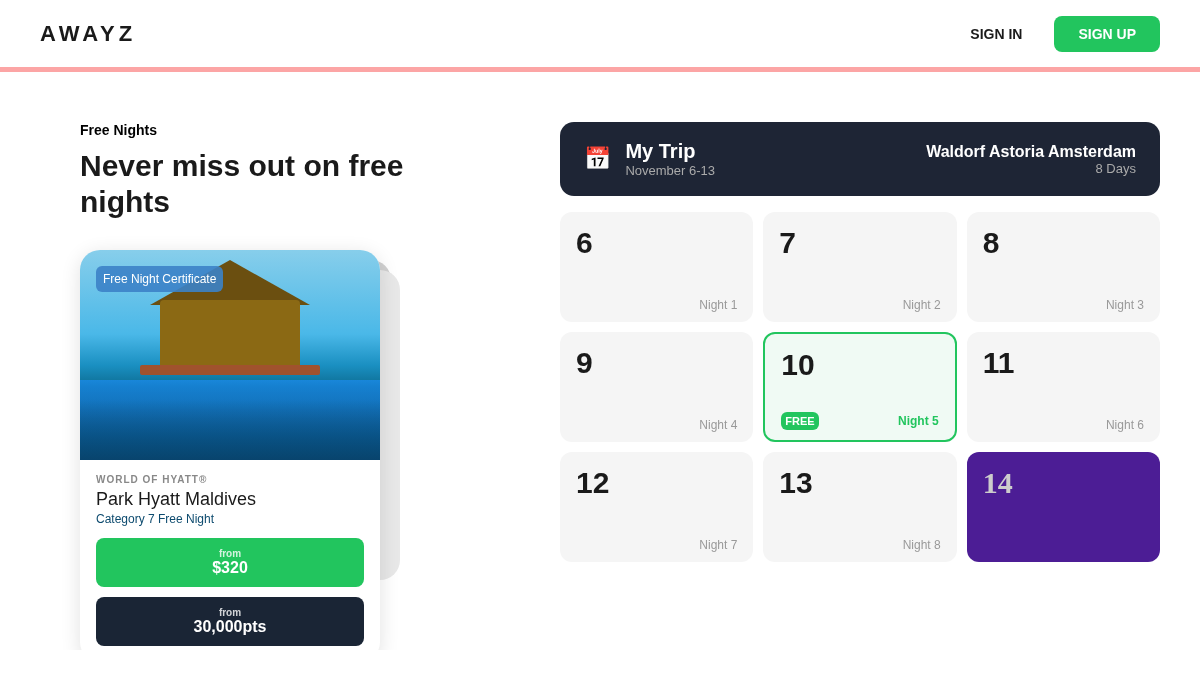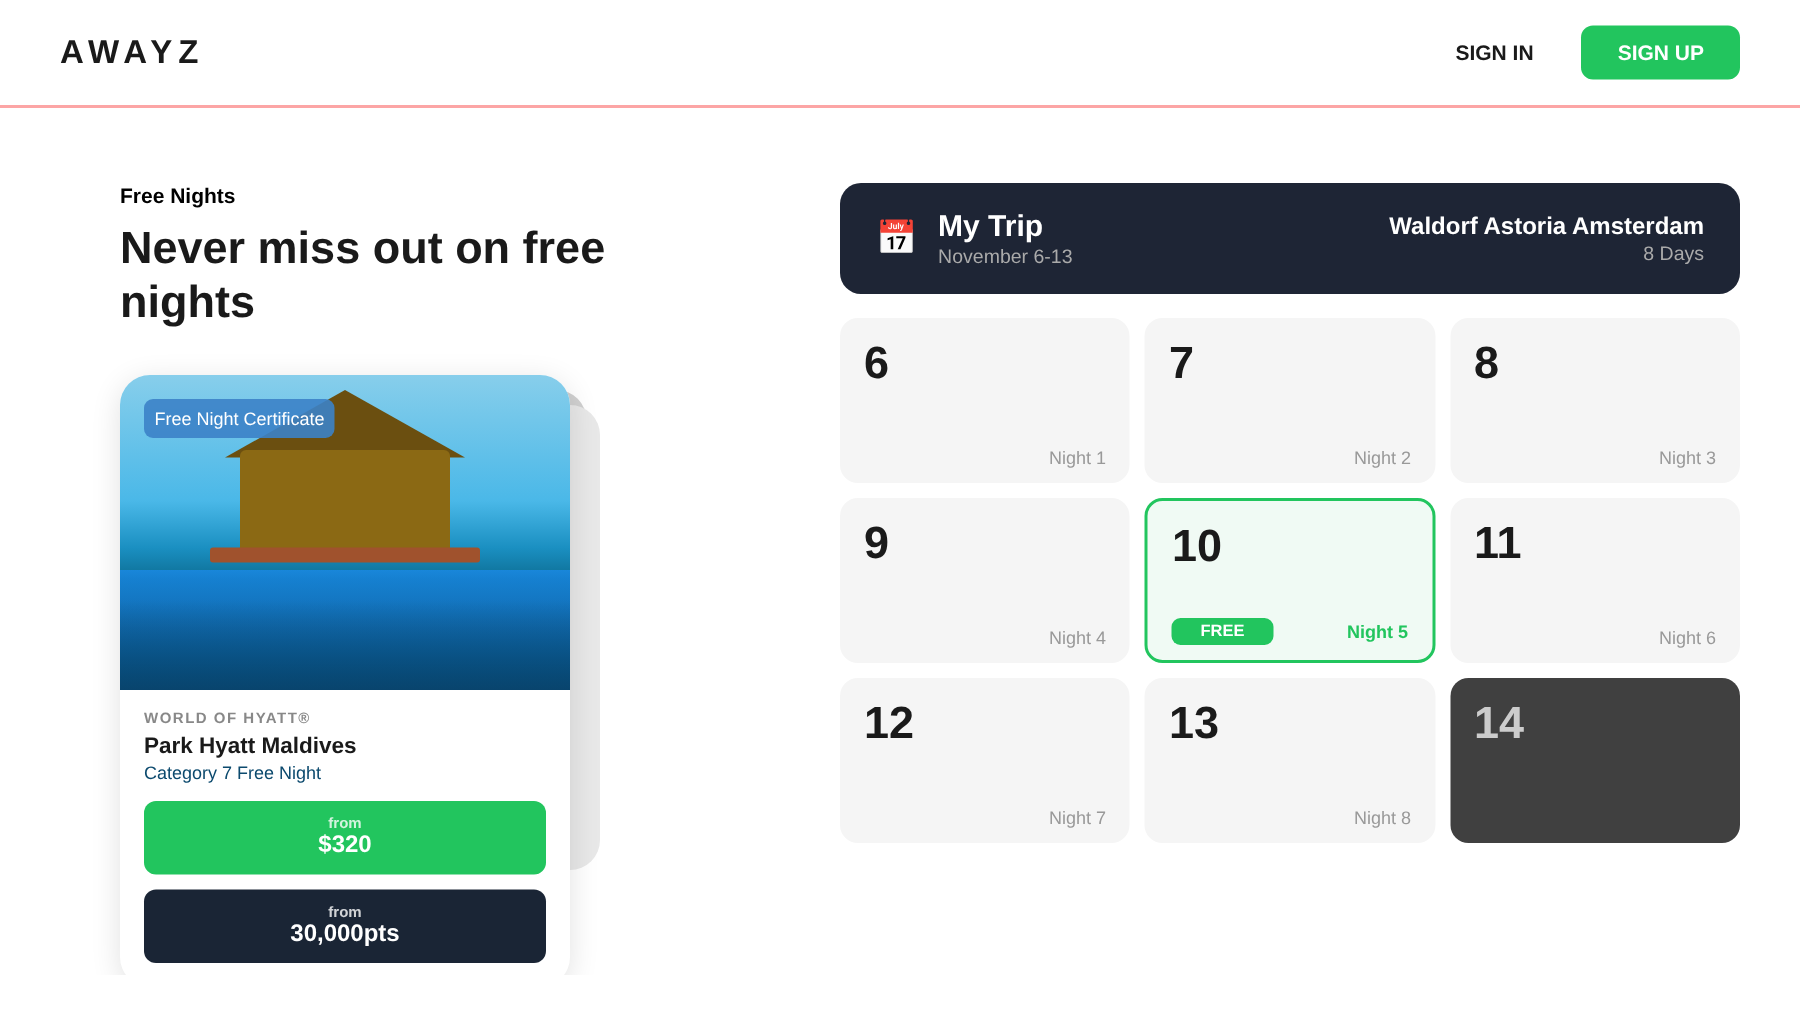--- a/index.html
+++ b/index.html
@@ -5,21 +5,21 @@
     * { box-sizing: border-box; margin: 0; padding: 0; }
     body { font-family: -apple-system, BlinkMacSystemFont, 'Segoe UI', sans-serif; background: #fff; color: #1a1a1a; }
 
     
     .header {
       display: flex;
       align-items: center;
       justify-content: space-between;
       padding: 0 40px;
       height: 72px;
-      border-bottom: 2px solid #fca5a5;
+      border-bottom: 5px solid #fca5a5;
     }
     .logo {
       font-size: 22px;
       font-weight: 700;
       letter-spacing: 4px;
       color: #1a1a1a;
     }
     .header-actions { display: flex; align-items: center; gap: 16px; }
     .sign-in-btn {
       background: none; border: none; cursor: pointer;
@@ -168,22 +168,22 @@
     }
     .world-of-hyatt {
       font-size: 10px;
       font-weight: 600;
       color: #888;
       letter-spacing: 1px;
       text-transform: uppercase;
       margin-bottom: 4px;
     }
     .hotel-name {
-      font-size: 15px;
-      font-weight: 700;
+      font-size: 18px;
+      font-weight: 400;
       color: #1a1a1a;
       margin-bottom: 2px;
     }
     .category-text {
       font-size: 12px;
       color: #0c4a6e;
       margin-bottom: 12px;
     }
     .price-row { display: flex; gap: 10px; flex-direction: column; }
     .price-btn-green {
@@ -263,21 +263,22 @@
       display: flex;
       flex-direction: column;
       justify-content: space-between;
       position: relative;
     }
     .day-cell.highlighted {
       border: 2px solid #22c55e;
       background: #f0faf4;
     }
     .day-cell.faded {
-      background: #404040;
+      background: #4c1d95;
+      font-family: Liberation Serif, serif;
     }
     .day-number {
       font-size: 30px;
       font-weight: 700;
       color: #1a1a1a;
     }
     .day-number.faded-num {
       color: #ccc;
     }
     .night-label {
@@ -289,21 +290,21 @@
       display: flex;
       justify-content: space-between;
       align-items: center;
       margin-top: 4px;
     }
     .free-tag {
       background: #22c55e;
       color: #fff;
       font-size: 11px;
       font-weight: 700;
-      padding: 3px 19px;
+      padding: 3px 4px;
       border-radius: 6px;
       text-align: center;
     }
     .night-label-green {
       font-size: 12px;
       color: #22c55e;
       font-weight: 600;
     }
   </style>
 </head>

